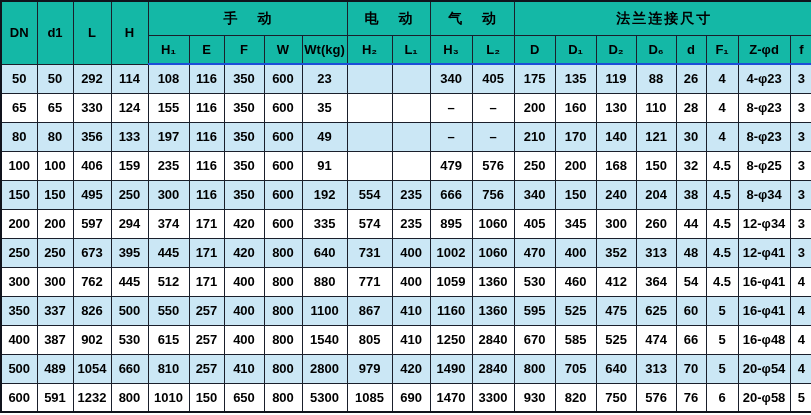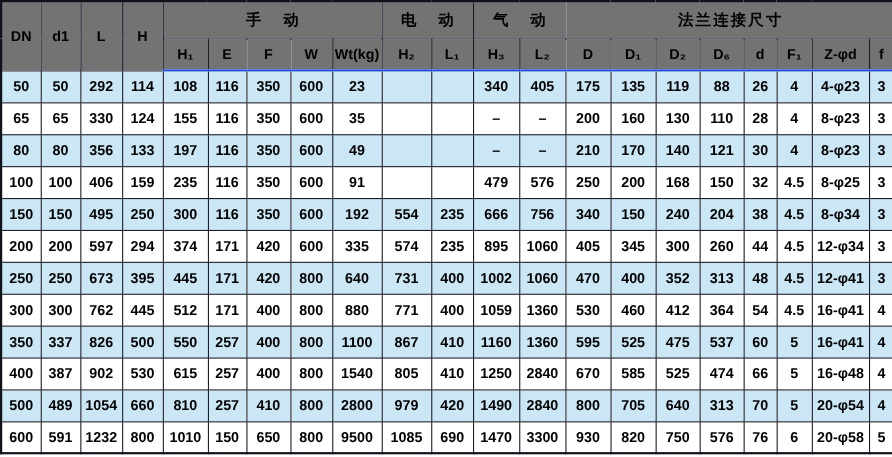--- a/index.html
+++ b/index.html
@@ -28,21 +28,21 @@
     text-align: center;
     vertical-align: middle;
     font-weight: bold;
     color: #000000;
     font-size: 13px;
     padding: 0;
     overflow: hidden;
     white-space: nowrap;
     line-height: 1;
   }
-  thead th { background: #737373; }
+  thead th { background: #14b8a6; }
   thead tr.group-row { height: 34px; }
   thead tr.sub-row { height: 29px; }
   thead tr.sub-row th { border-bottom: 2px solid #1d4ed8; }
   tbody tr { height: 29px; }
   tbody tr.blue td { background: #cbe7f5; }
   tbody tr.white td { background: #ffffff; }
   th.group-cjk { font-size: 14px; }
   th.group-spread { letter-spacing: 8px; text-indent: 8px; }
   th.group-wide { letter-spacing: 2px; text-indent: 2px; }
   td { font-size: 13px; }
@@ -301,21 +301,21 @@
           <td>400</td>
           <td>800</td>
           <td>1100</td>
           <td>867</td>
           <td>410</td>
           <td>1160</td>
           <td>1360</td>
           <td>595</td>
           <td>525</td>
           <td>475</td>
-          <td>537</td>
+          <td>625</td>
           <td>60</td>
           <td>5</td>
           <td>16-φ41</td>
           <td>4</td>
         </tr>
         <tr class="white">
           <td>400</td>
           <td>387</td>
           <td>902</td>
           <td>530</td>
@@ -362,21 +362,21 @@
         </tr>
         <tr class="white">
           <td>600</td>
           <td>591</td>
           <td>1232</td>
           <td>800</td>
           <td>1010</td>
           <td>150</td>
           <td>650</td>
           <td>800</td>
-          <td>9500</td>
+          <td>5300</td>
           <td>1085</td>
           <td>690</td>
           <td>1470</td>
           <td>3300</td>
           <td>930</td>
           <td>820</td>
           <td>750</td>
           <td>576</td>
           <td>76</td>
           <td>6</td>

